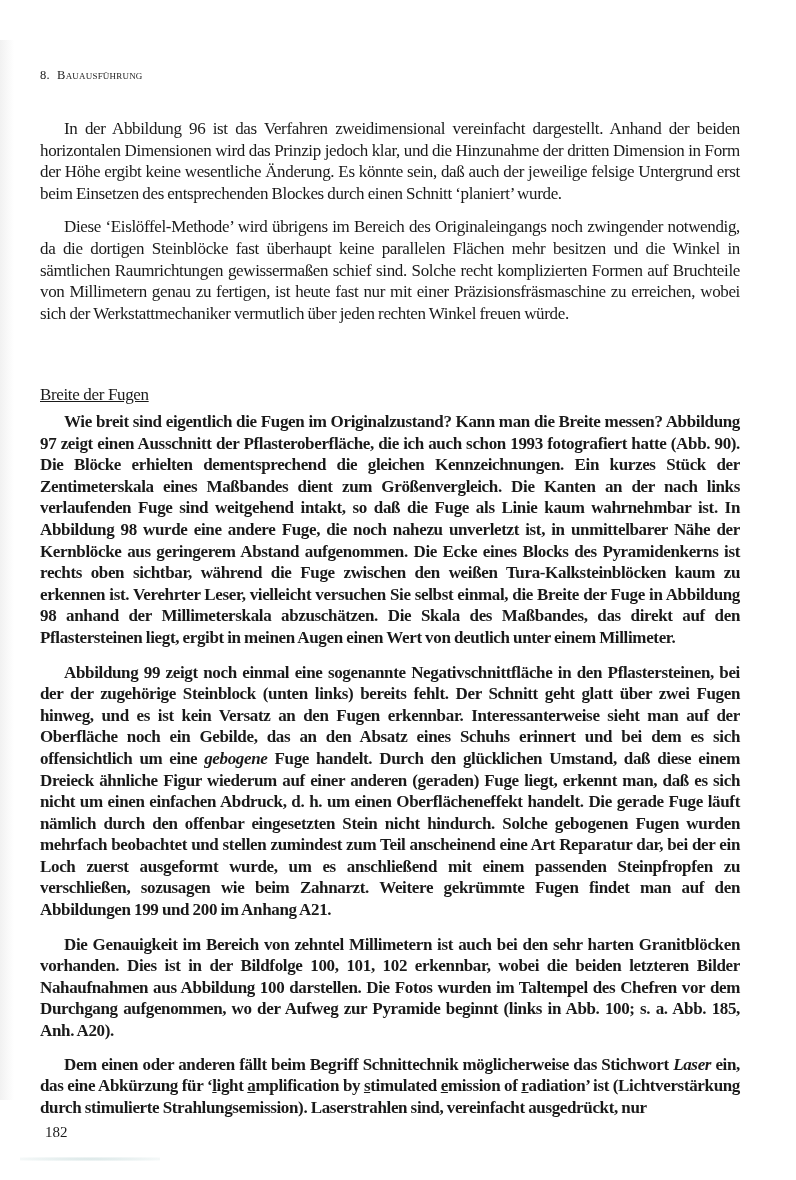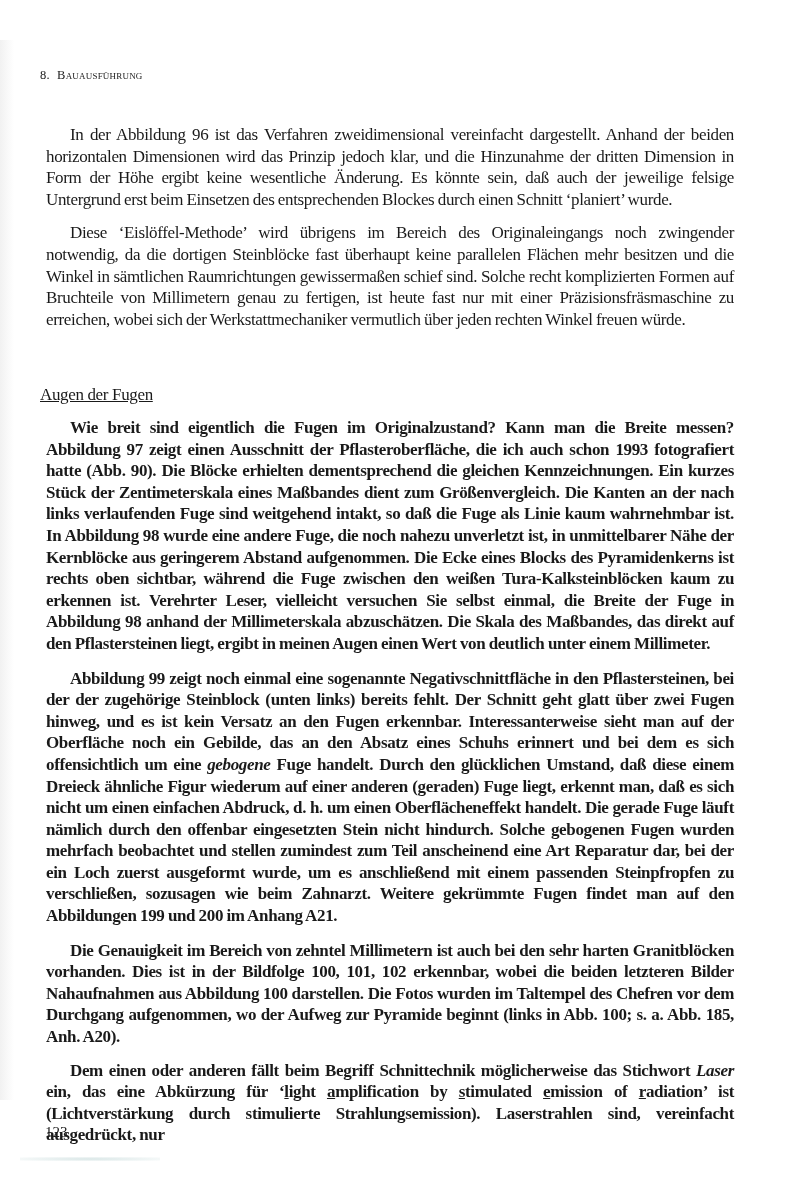--- a/index.html
+++ b/index.html
@@ -19,21 +19,21 @@
     font-size: 12.5px; letter-spacing: 0.2px;
   }
   .running-header .num { margin-right: 4px; }
   .running-header .sc { font-variant: small-caps; }
   .text-block {
     position: absolute; left: 40px; width: 700px;
     font-size: 17px; line-height: 21.6px;
     text-align: justify; letter-spacing: -0.35px;
     word-spacing: -0.5px;
   }
-  .text-block p { margin: 6px; text-indent: 24px; }
+  .text-block p { margin: 0; text-indent: 24px; }
   .heading {
     position: absolute; left: 40px; top: 385px;
     font-size: 17px; text-decoration: underline; letter-spacing: -0.35px;
   }
   .page-number {
     position: absolute; left: 45px; top: 1124px; font-size: 15px;
   }
   .bottom-smudge {
     position: absolute; left: 20px; top: 1157px; width: 140px; height: 4px;
     background: radial-gradient(ellipse at center, rgba(170,200,200,0.45), rgba(255,255,255,0));
@@ -49,24 +49,24 @@
   <div class="running-header">
     <span class="num">8.</span>
     <span class="sc">Bauausführung</span>
   </div>
 
   <div class="text-block" style="top:118px;">
     <p>In der Abbildung 96 ist das Verfahren zweidimensional vereinfacht dargestellt. Anhand der beiden horizontalen Dimensionen wird das Prinzip jedoch klar, und die Hinzunahme der dritten Dimension in Form der Höhe ergibt keine wesentliche Änderung. Es könnte sein, daß auch der jeweilige felsige Untergrund erst beim Einsetzen des entsprechenden Blockes durch einen Schnitt ‘planiert’ wurde.</p>
     <p style="margin-top:12px;">Diese ‘Eislöffel-Methode’ wird übrigens im Bereich des Originaleingangs noch zwingender notwendig, da die dortigen Steinblöcke fast überhaupt keine parallelen Flächen mehr besitzen und die Winkel in sämtlichen Raumrichtungen gewissermaßen schief sind. Solche recht komplizierten Formen auf Bruchteile von Millimetern genau zu fertigen, ist heute fast nur mit einer Präzisions­fräsmaschine zu erreichen, wobei sich der Werkstattmechaniker vermutlich über jeden rechten Winkel freuen würde.</p>
   </div>
 
-  <div class="heading">Augen der Fugen</div>
+  <div class="heading">Breite der Fugen</div>
 
   <div class="text-block" style="top:411px;font-weight:bold;">
     <p>Wie breit sind eigentlich die Fugen im Originalzustand? Kann man die Breite messen? Abbildung 97 zeigt einen Ausschnitt der Pflasteroberfläche, die ich auch schon 1993 fotografiert hatte (Abb. 90). Die Blöcke erhielten dementsprechend die gleichen Kennzeichnungen. Ein kurzes Stück der Zentimeterskala eines Maßbandes dient zum Größenvergleich. Die Kanten an der nach links verlaufenden Fuge sind weitgehend intakt, so daß die Fuge als Linie kaum wahrnehmbar ist. In Abbildung 98 wurde eine andere Fuge, die noch nahezu unverletzt ist, in unmittelbarer Nähe der Kernblöcke aus geringerem Abstand aufgenommen. Die Ecke eines Blocks des Pyramidenkerns ist rechts oben sichtbar, während die Fuge zwischen den weißen Tura-Kalksteinblöcken kaum zu erkennen ist. Verehrter Leser, vielleicht versuchen Sie selbst einmal, die Breite der Fuge in Abbildung 98 anhand der Millimeterskala abzuschätzen. Die Skala des Maßbandes, das direkt auf den Pflastersteinen liegt, ergibt in meinen Augen einen Wert von deutlich unter einem Millimeter.</p>
     <p style="margin-top:13px;"><span>Abbildung 99 zeigt noch einmal eine sogenannte Negativschnittfläche in den Pflastersteinen, bei der der zugehörige Steinblock (unten links) bereits fehlt. Der Schnitt geht glatt über zwei Fugen hinweg, und es ist kein Versatz an den Fugen erkennbar. Interessanterweise sieht man auf der Oberfläche noch ein Gebilde, das an den Absatz eines Schuhs erinnert und bei dem es sich offensichtlich um eine </span><i>gebogene</i><span> Fuge handelt. Durch den glücklichen Umstand, daß diese einem Dreieck ähnliche Figur wiederum auf einer anderen (geraden) Fuge liegt, erkennt man, daß es sich nicht um einen einfachen Abdruck, d. h. um einen Oberflächeneffekt handelt. Die gerade Fuge läuft nämlich durch den offenbar eingesetzten Stein nicht hindurch. Solche gebogenen Fugen wurden mehrfach beobachtet und stellen zumindest zum Teil anscheinend eine Art Reparatur dar, bei der ein Loch zuerst ausgeformt wurde, um es anschließend mit einem passenden Steinpfropfen zu verschließen, sozusagen wie beim Zahnarzt. Weitere gekrümmte Fugen findet man auf den Abbildungen 199 und 200 im Anhang A21.</span></p>
     <p style="margin-top:13px;">Die Genauigkeit im Bereich von zehntel Millimetern ist auch bei den sehr harten Granitblöcken vorhanden. Dies ist in der Bildfolge 100, 101, 102 erkennbar, wobei die beiden letzteren Bilder Nahaufnahmen aus Abbildung 100 darstellen. Die Fotos wurden im Taltempel des Chefren vor dem Durchgang aufgenommen, wo der Aufweg zur Pyramide beginnt (links in Abb. 100; s. a. Abb. 185, Anh. A20).</p>
     <p style="margin-top:12px;"><span>Dem einen oder anderen fällt beim Begriff Schnittechnik möglicherweise das Stichwort </span><i>Laser</i><span> ein, das eine Abkürzung für ‘</span><span class="u">l</span><span>ight </span><span class="u">a</span><span>mplification by </span><span class="u">s</span><span>timulated </span><span class="u">e</span><span>mission of </span><span class="u">r</span><span>adiation’ ist (Lichtverstärkung durch stimulierte Strahlungsemission). Laserstrahlen sind, vereinfacht ausgedrückt, nur</span></p>
   </div>
 
-  <div class="page-number">123</div>
+  <div class="page-number">182</div>
   <div class="bottom-smudge"></div>
 </div>
 
 </body></html>

